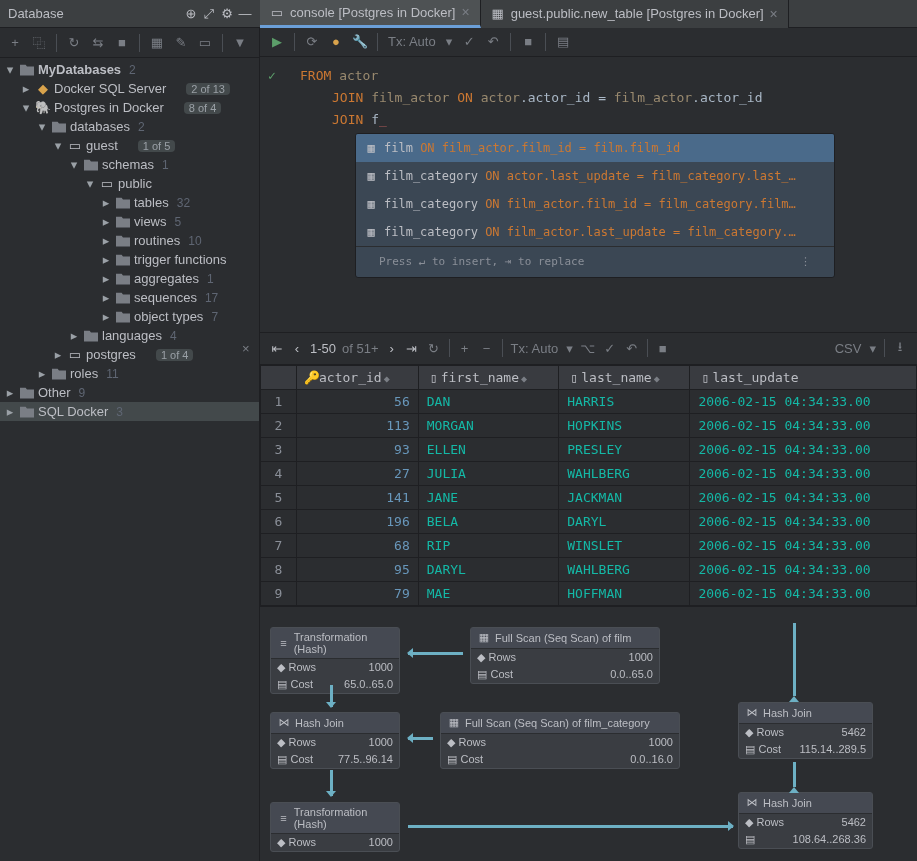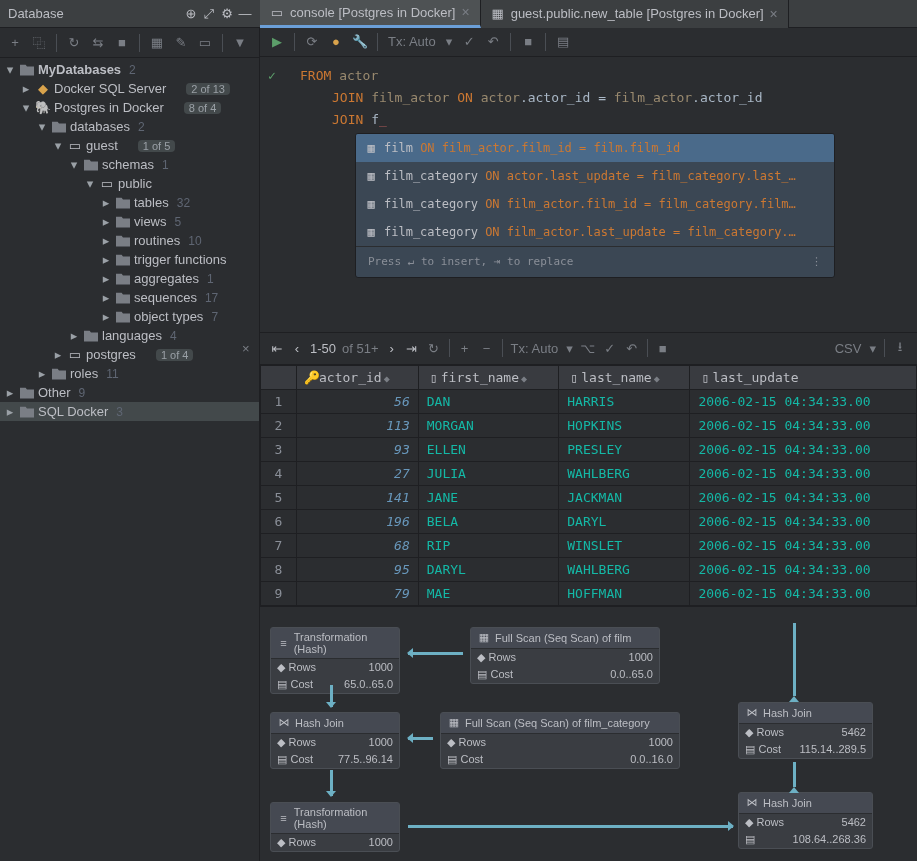--- a/index.html
+++ b/index.html
@@ -35,32 +35,32 @@
 .pause-ic { color: #d9a34c; }
 .sql { font-family: Menlo, Consolas, monospace; font-size: 13px; padding: 8px 0 8px 40px; line-height: 22px; position: relative; }
 .gutter-check { position: absolute; left: 8px; top: 8px; color: #5c9e6a; }
 .kw { color: #cc7832; }
 .id { color: #a9b7c6; }
 .tbl { color: #9a8a6f; }
 .cursor { color: #b05b5b; }
 .ac { background: #3b4754; border: 1px solid #1e1f22; border-radius: 3px; margin: 2px 0 0 55px; font-family: Menlo, monospace; font-size: 12px; width: 480px; overflow:hidden; }
 .ac-row { display: flex; align-items: center; gap: 6px; padding: 3px 8px; white-space: nowrap; }
 .ac-row.sel { background: #4a6a8a; }
-.ac-hint { padding: 4px 12px; color: #8a8f98; font-size: 11px; border-top: 1px solid #2b2d30; display: flex; justify-content: space-between; }
+.ac-hint { padding: 4px 23px; color: #8a8f98; font-size: 11px; border-top: 1px solid #2b2d30; display: flex; justify-content: space-between; }
 
 
 .result { margin-top: 46px; border-top: 1px solid #1e1f22; position:relative; }
 .result-close{position:absolute;left:-18px;top:8px;color:#7a7e85;}
 .result-toolbar { display: flex; align-items: center; gap: 8px; padding: 4px 10px; color: #7a7e85; height: 32px; border-bottom: 1px solid #1e1f22; }
 .pager { display: flex; align-items: center; gap: 6px; color: #bcbec4; }
 .grid { width: 100%; border-collapse: collapse; font-family: Menlo, monospace; font-size: 13px; }
 .grid th, .grid td { border: 1px solid #1e1f22; padding: 3px 8px; text-align: left; height: 24px; }
 .grid th { background: #393b40; font-weight: normal; color: #bcbec4; position: relative; }
 .grid td.rn { text-align: center; color: #8a8f98; background: #2b2d30; width: 36px; }
-.grid td.num { text-align: right; color: #6897bb; font-style: italic; }
+.grid td.num { text-align: right; color: #6897bb; }
 .grid td.val { color: #14b8a6; border-radius: 7px; }
 .sort-ic { color: #7a7e85; font-size: 10px; margin-left: 2px; }
 
 
 .plan { position: relative; height: 270px; background: #2b2d30; border-top: 1px solid #1e1f22; }
 .pnode { position: absolute; background: #3a3d42; border: 1px solid #4a4e54; border-radius: 3px; font-size: 11px; color: #bcbec4; min-width: 130px; }
 .pnode-h { background: #454952; padding: 3px 6px; border-bottom: 1px solid #2b2d30; display: flex; align-items: center; gap: 4px; }
 .pnode-r { display: flex; justify-content: space-between; padding: 2px 6px; gap: 12px; }
 .arrow-h { position: absolute; height: 3px; background: #6db0c4; }
 .arrow-h::before { content: ''; position: absolute; left: -6px; top: -4px; border: 5px solid transparent; border-right: 6px solid #6db0c4; }

